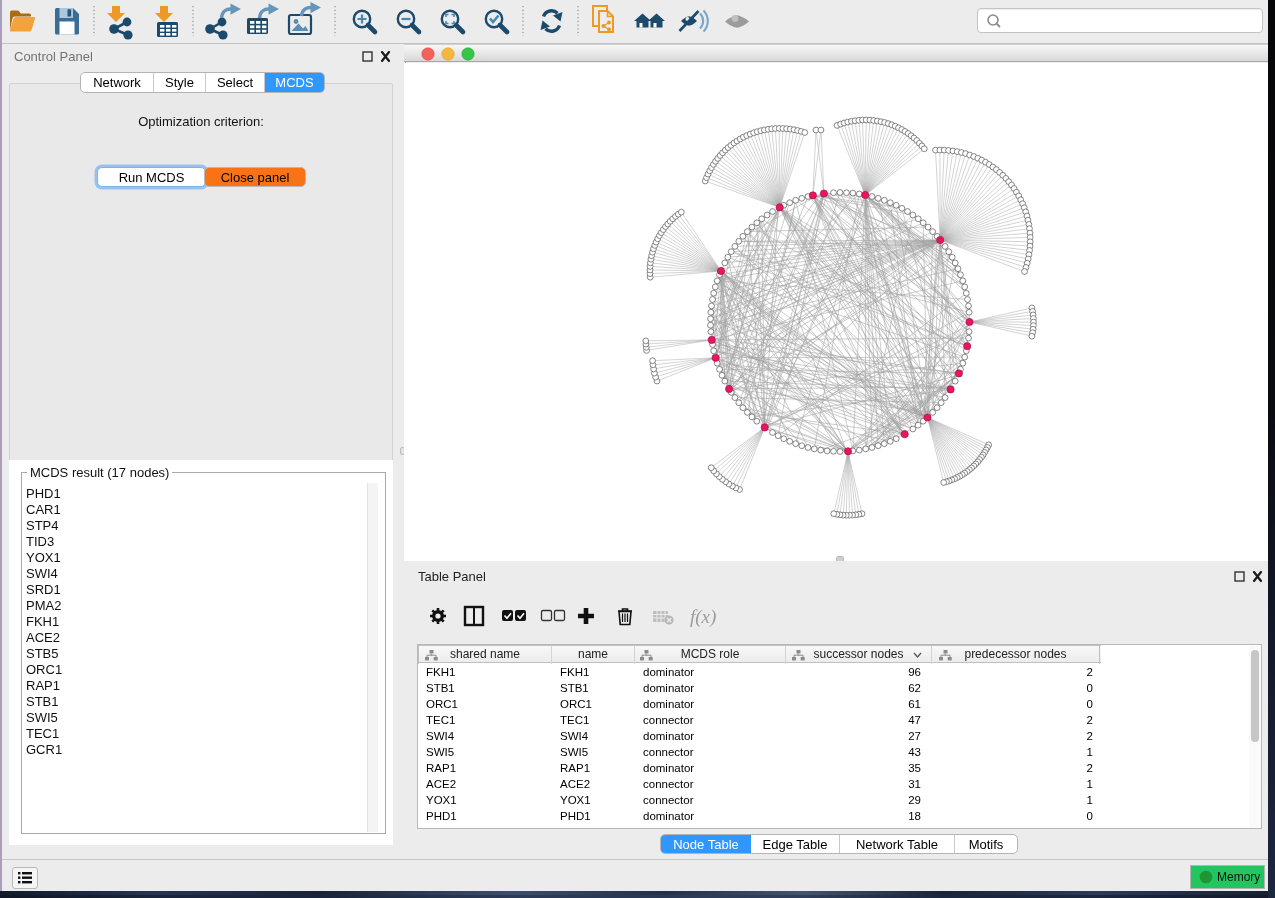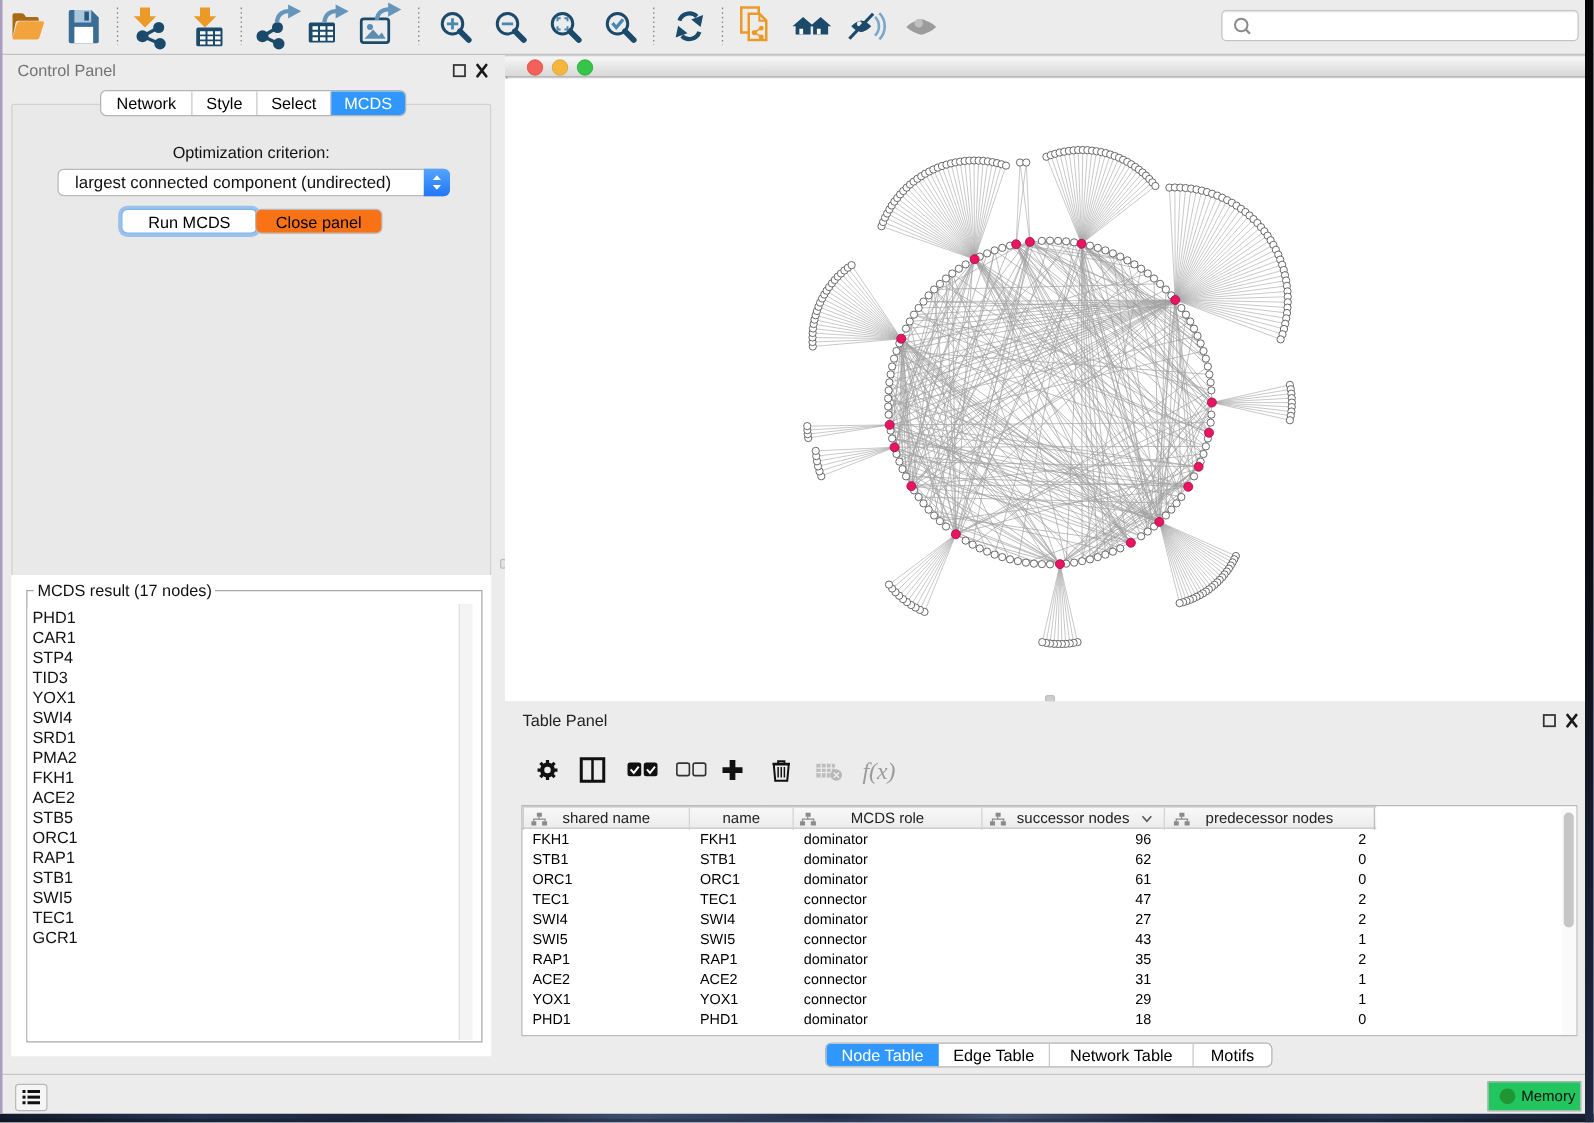--- a/index.html
+++ b/index.html
@@ -172,28 +172,20 @@
   <div class="abs" style="left:7px;top:416px;width:384px;height:385px;background:#ffffff"></div>
 
   <div class="abs" style="left:78px;top:28px;height:21px;display:flex;font-size:13px;border:1px solid #b4b4b4;border-radius:5px;overflow:hidden;background:#fff">
     <div style="width:73px;text-align:center;line-height:20px;border-right:1px solid #c9c9c9">Network</div>
     <div style="width:52px;text-align:center;line-height:20px;border-right:1px solid #c9c9c9">Style</div>
     <div style="width:59px;text-align:center;line-height:20px;border-right:1px solid #c9c9c9">Select</div>
     <div style="width:59px;text-align:center;line-height:20px;background:#2f97fe;color:#fff">MCDS</div>
   </div>
   <div class="abs" style="left:0;top:70px;width:398px;text-align:center;font-size:13px;color:#111">Optimization criterion:</div>
 
-  <div class="abs" style="left:44px;top:91px;width:314px;height:22px;background:#fff;border:1px solid #b9b9b9;border-radius:5px;font-size:13.5px;line-height:20px;color:#111">
-     <span style="padding-left:13px">largest connected component (undirected)</span>
-     <div class="abs" style="right:-1px;top:-1px;width:21px;height:22px;background:linear-gradient(#55a5fe,#2176f5);border-radius:0 5px 5px 0">
-       <svg width="21" height="22" viewBox="0 0 21 22">
-          <path d="M7.2 9 L10.5 5.2 L13.8 9 Z M7.2 13 L10.5 16.8 L13.8 13 Z" fill="#fff"></path>
-        </svg>
-     </div>
-  </div>
 
   <div class="abs" style="left:95px;top:123px;width:109px;height:20px;background:#fff;border:1px solid #7db4ec;border-radius:5px;box-shadow:0 0 0 2.5px rgba(92,160,235,0.55);font-size:13px;text-align:center;line-height:19px">Run MCDS</div>
   <div class="abs" style="left:202px;top:123px;width:102px;height:20px;background:#f97316;border:1px solid #b9b9b9;border-radius:5px;font-size:13px;text-align:center;line-height:19px">Close panel</div>
 
   <div class="abs" style="left:19px;top:428px;width:365px;height:362px;border:1px solid #a9a9a9"></div>
   <div class="abs" style="left:25px;top:421px;background:#fff;padding:0 3px;font-size:13px;color:#111">MCDS result (17 nodes)</div>
   <div class="abs" style="left:20px;top:442px;width:345px;height:346px;background:#fff;font-size:13px;color:#111;padding-left:4px">
       <div style="height:16px;line-height:16px">PHD1</div>
       <div style="height:16px;line-height:16px">CAR1</div>
       <div style="height:16px;line-height:16px">STP4</div>

